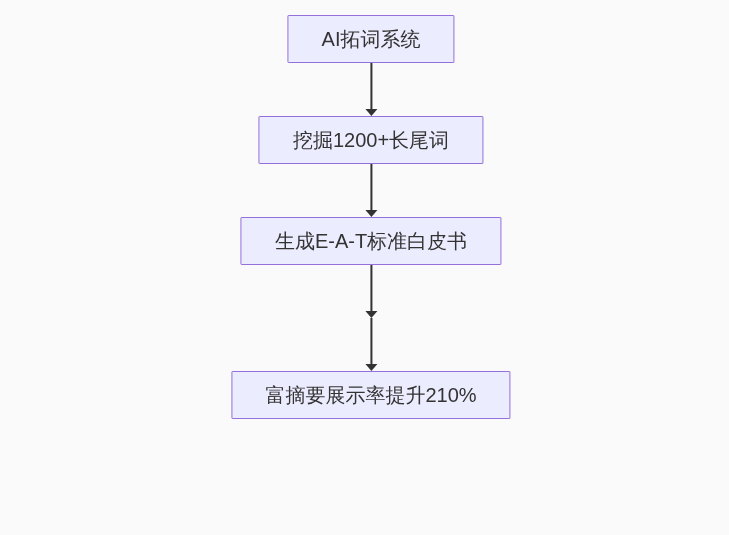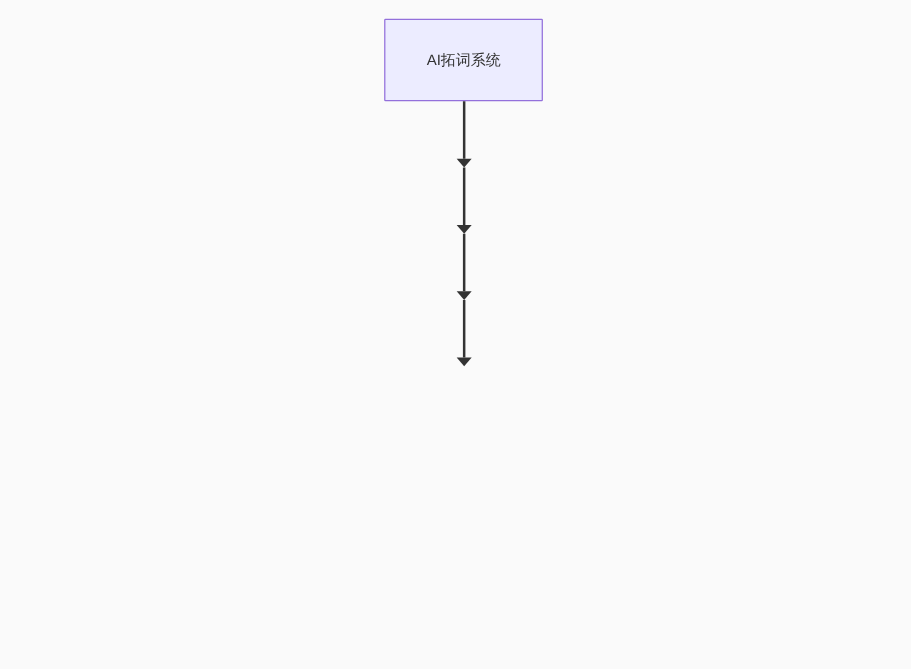--- a/index.html
+++ b/index.html
@@ -26,30 +26,30 @@
   .flow-column {
     position: absolute;
     left: 371px;
     top: 15px;
     transform: translateX(-50%);
     display: flex;
     flex-direction: column;
     align-items: center;
   }
   .flow-node {
-    height: 66px;
+    height: 48px;
     padding: 0 33px;
     display: flex;
     align-items: center;
     justify-content: center;
     background: var(--node-fill);
     border: 1px solid var(--node-border);
     border-radius: 1px;
     color: var(--text-color);
-    font-size: 12px;
+    font-size: 20px;
     line-height: 1;
     white-space: nowrap;
   }
   .connector {
     display: flex;
     flex-direction: column;
     align-items: center;
     height: 53px;
   }
   .connector .line {
@@ -73,33 +73,42 @@
 
     <div class="flow-node">
       <span>AI拓词系统</span>
     </div>
 
     <div class="connector">
       <div class="line"></div>
       <div class="arrowhead"></div>
     </div>
 
+    <div class="flow-node">
+      <span>挖掘1200+长尾词</span>
+    </div>
+
+    <div class="connector">
+      <div class="line"></div>
+      <div class="arrowhead"></div>
+    </div>
+
+    <div class="flow-node">
+      <span>生成E-A-T标准白皮书</span>
+    </div>
 
     <div class="connector">
       <div class="line"></div>
       <div class="arrowhead"></div>
     </div>
 
 
     <div class="connector">
       <div class="line"></div>
       <div class="arrowhead"></div>
     </div>
 
-
-    <div class="connector">
-      <div class="line"></div>
-      <div class="arrowhead"></div>
+    <div class="flow-node">
+      <span>富摘要展示率提升210%</span>
     </div>
-
 
   </div>
 </div>
 
 </body></html>

